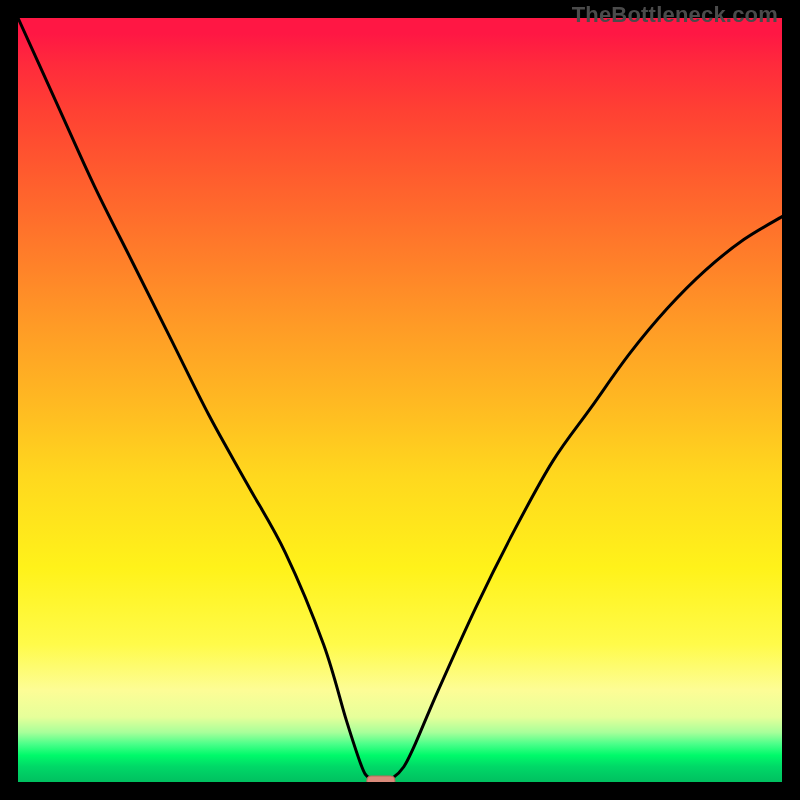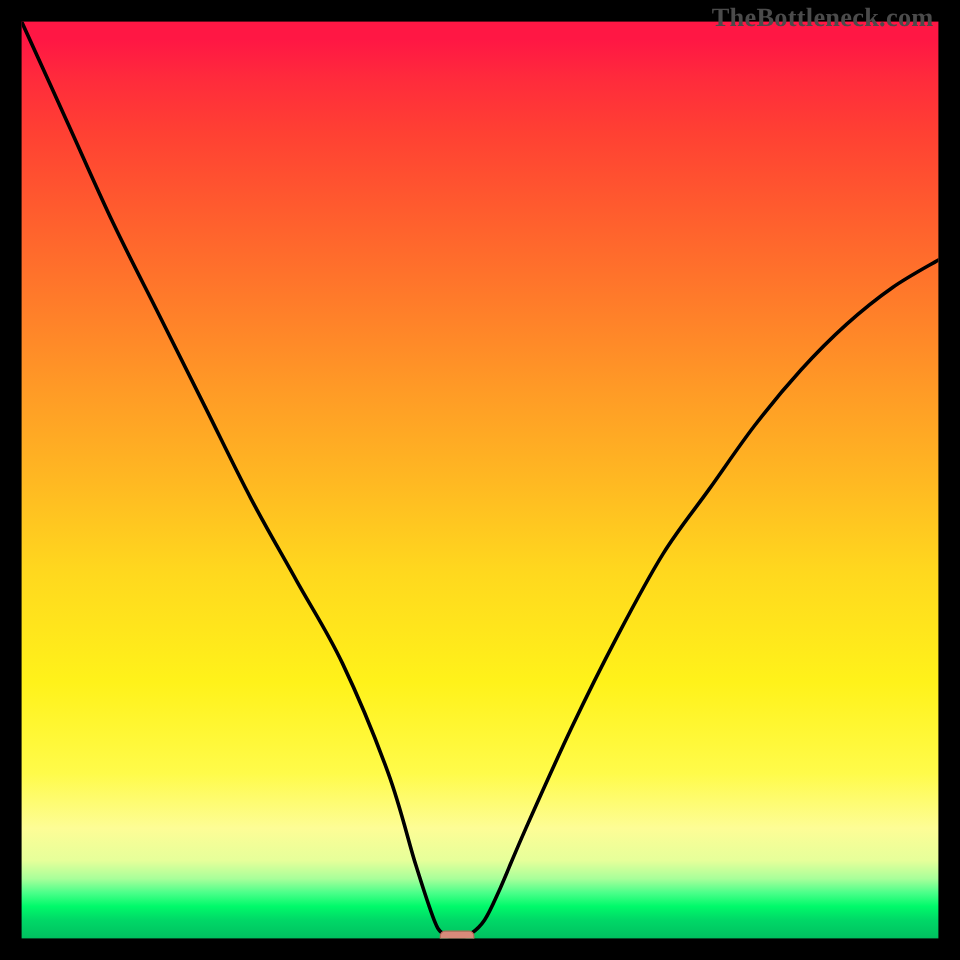--- a/index.html
+++ b/index.html
@@ -57,21 +57,21 @@
     position: absolute;
     left: 0;
     top: 0;
     width: 100%;
     height: 100%;
   }
   .watermark {
     position: absolute;
     top: 2px;
     right: 22px;
-    font-family: Liberation Serif, serif;
+    font-family: Liberation Sans, sans-serif;
     font-size: 22px;
     font-weight: 600;
     color: #4b4b4b;
     letter-spacing: 0.2px;
   }
 </style>
 </head>
 <body>
 
 <div class="frame">

